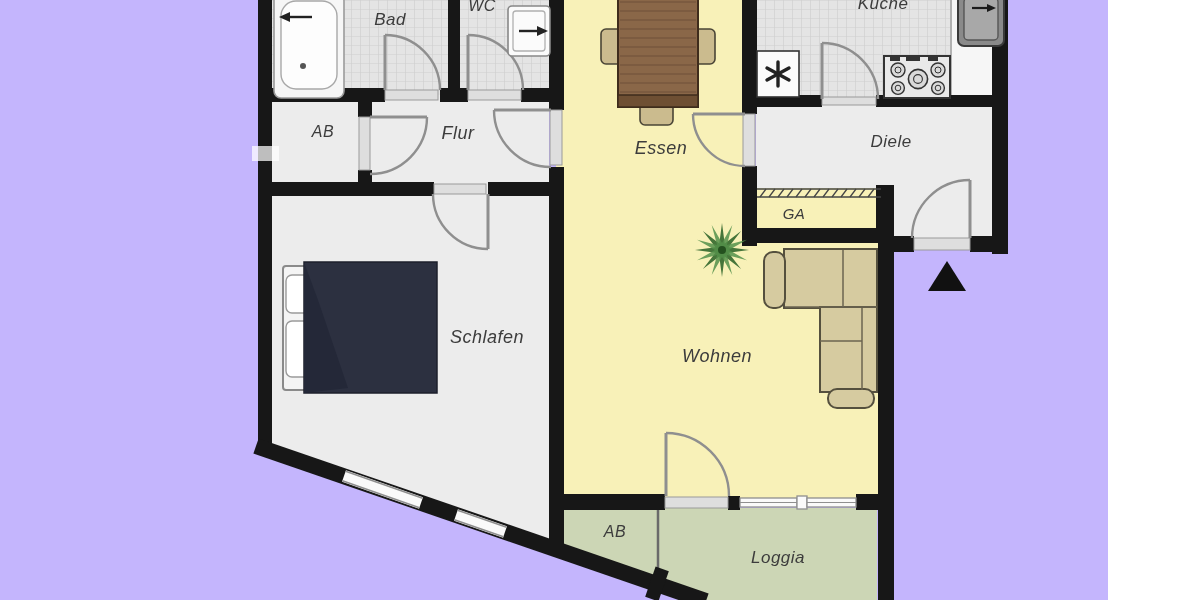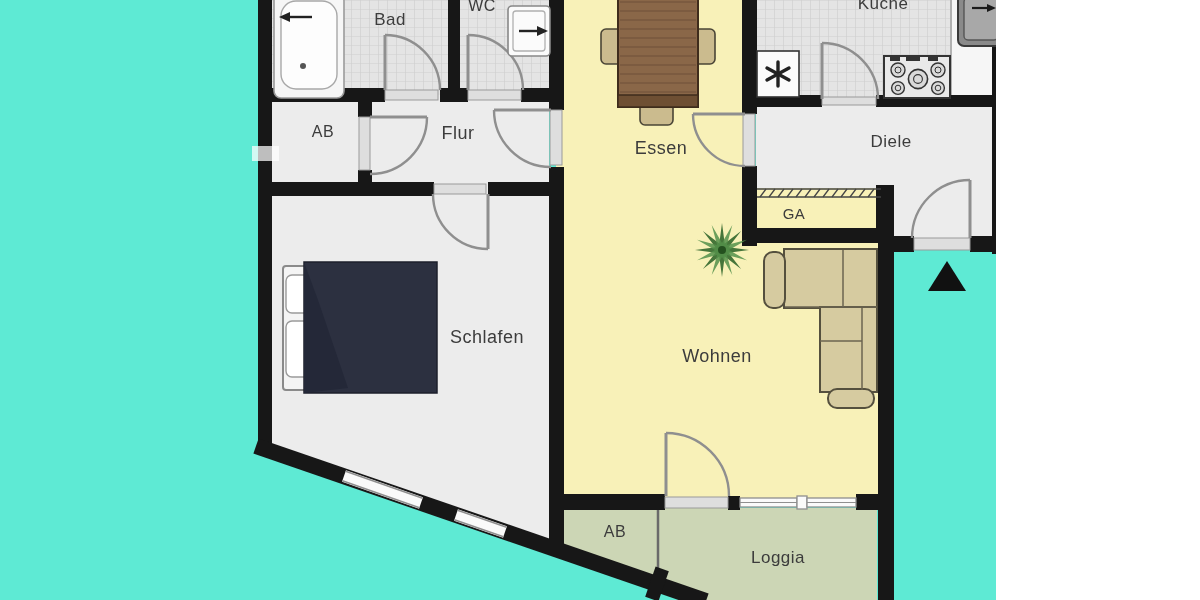--- a/index.html
+++ b/index.html
@@ -1,16 +1,16 @@
 <!DOCTYPE html>
 <html><head>
 <meta charset="utf-8">
 <style>
   html,body{margin:0;padding:0;background:#ffffff;}
-  .stage{width:996px;height:600px;position:relative;background:#5eead4;overflow:hidden;}
+  .stage{width:1108px;height:600px;position:relative;background:#c4b5fd;overflow:hidden;font-style:italic;}
   svg{display:block;}
   .wall{fill:#171717;}
   .wline{stroke:#171717;}
   .thresh{fill:#dedede;stroke:#9a9a9a;stroke-width:1;}
   .arc{fill:none;stroke:#8f8f8f;stroke-width:2.4;}
   .leaf{fill:none;stroke:#8f8f8f;stroke-width:3;}
   .winframe{fill:#fafafa;stroke:#8f8f8f;stroke-width:1.3;}
   .lbl{font-family:"Liberation Sans","DejaVu Sans",sans-serif;fill:#3c3c3c;letter-spacing:0.5px;}
   .furn{stroke:#55503e;stroke-width:2;}
 </style>

